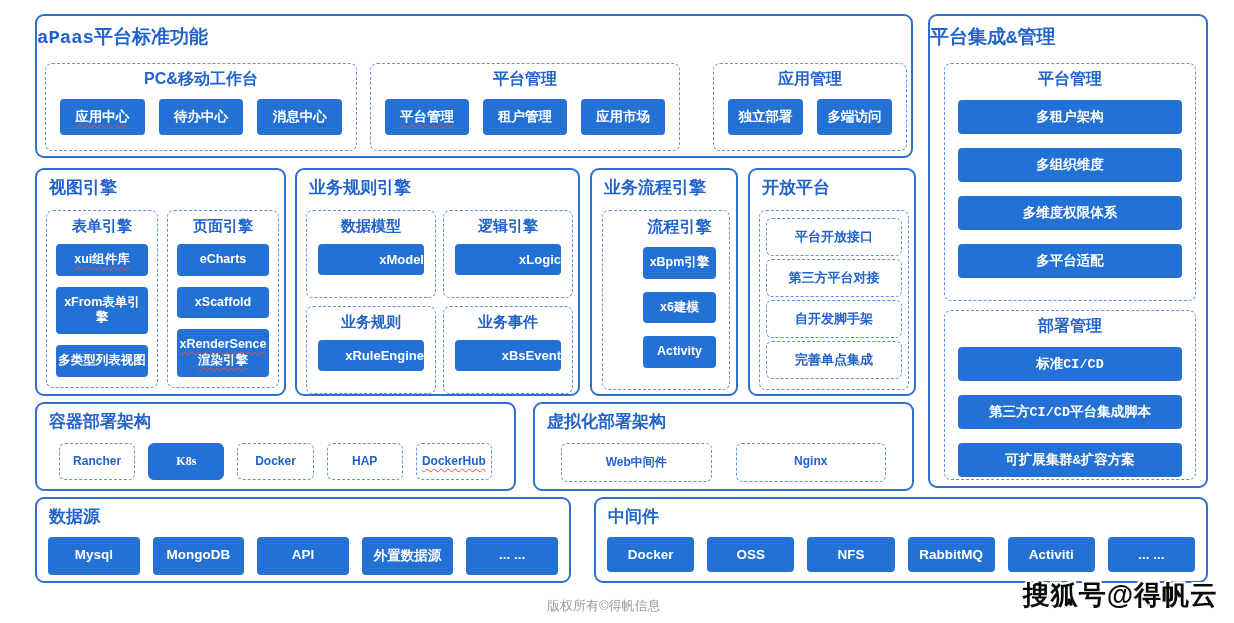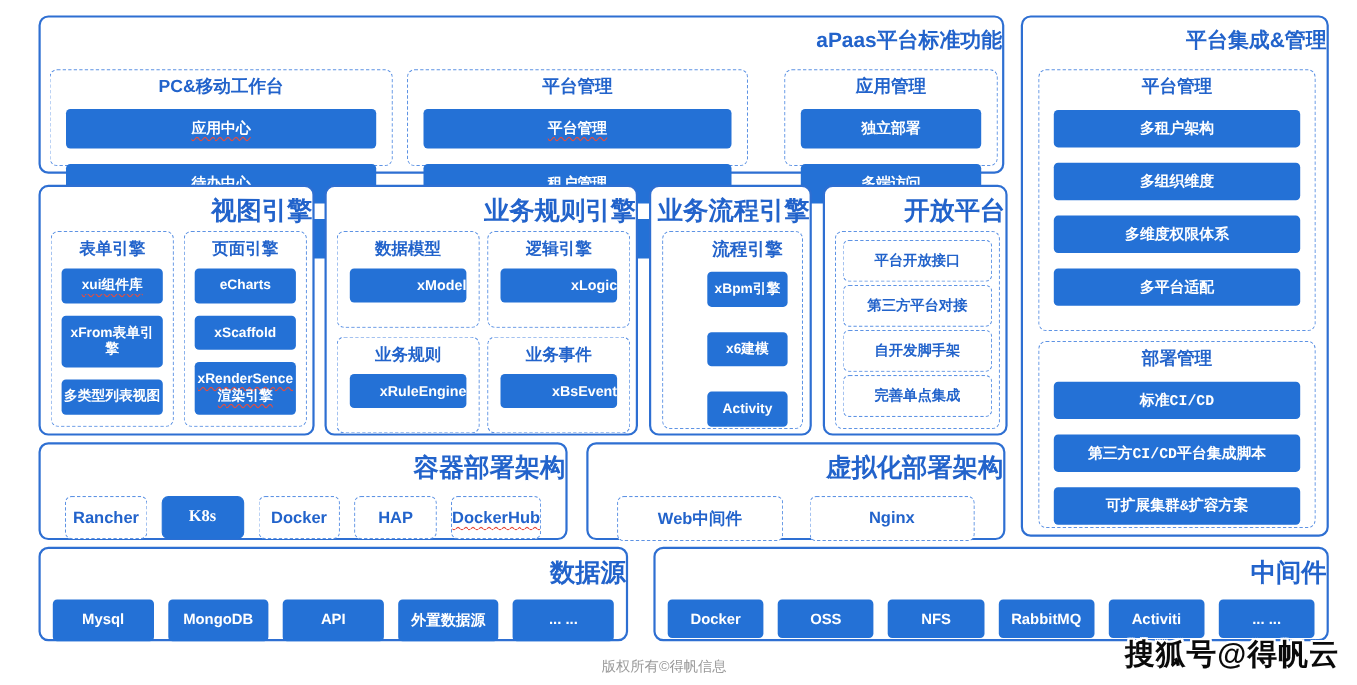--- a/index.html
+++ b/index.html
@@ -1,40 +1,40 @@
 <!DOCTYPE html>
 <html><head>
 <meta charset="utf-8">
 <style>
   html,body{margin:0;padding:0;background:#fff;}
   body{font-family:"Liberation Sans","DejaVu Sans",sans-serif;}
   .canvas{position:relative;width:1234px;height:623px;background:#fff;overflow:hidden;}
 
   .panel{position:absolute;border:2px solid #2e6fd2;border-radius:9px;background:#fff;box-sizing:border-box;}
-  .panel-title{text-align:right;font-weight:bold;color:#2263cb;white-space:nowrap;}
+  .panel-title{text-align:left;font-weight:bold;color:#2263cb;white-space:nowrap;font-family:Liberation Mono, monospace;}
   .t-lg{font-size:19px;margin-top:8px;}
-  .t-md{font-size:23px;margin-top:6px;}
+  .t-md{font-size:17px;margin-top:6px;padding-left:12px;}
 
   .dgroup{position:absolute;border:1.5px dashed #5e93e4;border-radius:7px;box-sizing:border-box;background:#fff;}
   .dgroup-title{text-align:center;font-weight:bold;color:#2263cb;font-size:16px;margin-top:5px;white-space:nowrap;}
   .sub-title{text-align:center;font-weight:bold;color:#2263cb;font-size:15px;margin-top:6px;white-space:nowrap;}
 
   .btn{background:#2471d6;color:#fff;font-weight:bold;border-radius:4px;text-align:center;box-sizing:border-box;}
-  .btn-row{display:flex;gap:14px;padding:9px 14px 0;flex-direction:column;}
+  .btn-row{display:flex;gap:14px;padding:9px 14px 0;}
   .btn-row .btn{flex:1;font-size:13.5px;padding:9px 2px;white-space:nowrap;}
   .col-btns{display:flex;flex-direction:column;gap:14px;padding:10px 13px 0;}
   .col-btns .btn{font-size:13.5px;padding:8px 2px;font-family:Liberation Mono, monospace;}
   .col-sm{display:flex;flex-direction:column;gap:11px;padding:8px 9px 0;}
   .col-sm .btn{font-size:12.5px;padding:8px 2px;min-height:15px;display:flex;align-items:center;justify-content:center;line-height:1.25;}
   .quad .btn{margin:8px 11px 0;font-size:13px;padding:8px 0;text-align:right;}
 
   .open-item{margin:3px 6px;border:1.5px dashed #5e93e4;border-radius:6px;color:#2263cb;font-weight:bold;font-size:13px;text-align:center;padding:9px 0;white-space:nowrap;}
 
   .row-items{display:flex;gap:13px;padding:10px 22px 0;}
-  .item{flex:1;font-size:15px;font-weight:bold;text-align:center;padding:10px 0;border-radius:6px;box-sizing:border-box;white-space:nowrap;}
+  .item{flex:1;font-size:12px;font-weight:bold;text-align:center;padding:10px 0;border-radius:6px;box-sizing:border-box;white-space:nowrap;}
   .item.dashed{border:1.5px dashed #5e93e4;color:#2263cb;background:#fff;}
   .item.solid{background:#2471d6;color:#fff;border:1.5px solid #2471d6;font-family:Liberation Serif, serif;}
 
   .row-btns{display:flex;gap:13px;padding:9px 11px 0;}
   .row-btns .btn{flex:1;font-size:13.5px;padding:10px 2px;white-space:nowrap;}
 
   .sq{text-decoration-line:underline;text-decoration-style:wavy;text-decoration-color:#e74c3c;text-decoration-thickness:1px;text-underline-offset:3px;}
 
   .footer-copyright{position:absolute;left:547px;top:597px;font-size:13px;color:#9a9a9a;white-space:nowrap;}
   .watermark{position:absolute;right:16px;top:577px;font-size:27px;font-weight:bold;color:#0a0a0a;letter-spacing:1px;white-space:nowrap;
@@ -139,21 +139,21 @@
       <div class="sub-title">业务事件</div>
       <div class="btn">xBsEvent</div>
     </div>
   </div>
 
   <div class="panel" style="left:590px;top:168px;width:148px;height:228px;">
     <div class="panel-title t-md">业务流程引擎</div>
 
     <div class="dgroup" style="left:10px;top:40px;width:128px;height:180px;padding-left:27px;">
       <div class="sub-title" style="font-size:16px;">流程引擎</div>
-      <div class="col-sm" style="padding:9px 13px 0;gap:23px;">
+      <div class="col-sm" style="padding:9px 13px 0;gap:13px;">
         <div class="btn">xBpm引擎</div>
         <div class="btn">x6建模</div>
         <div class="btn">Activity</div>
       </div>
     </div>
   </div>
 
   <div class="panel" style="left:748px;top:168px;width:168px;height:228px;">
     <div class="panel-title t-md">开放平台</div>
 

